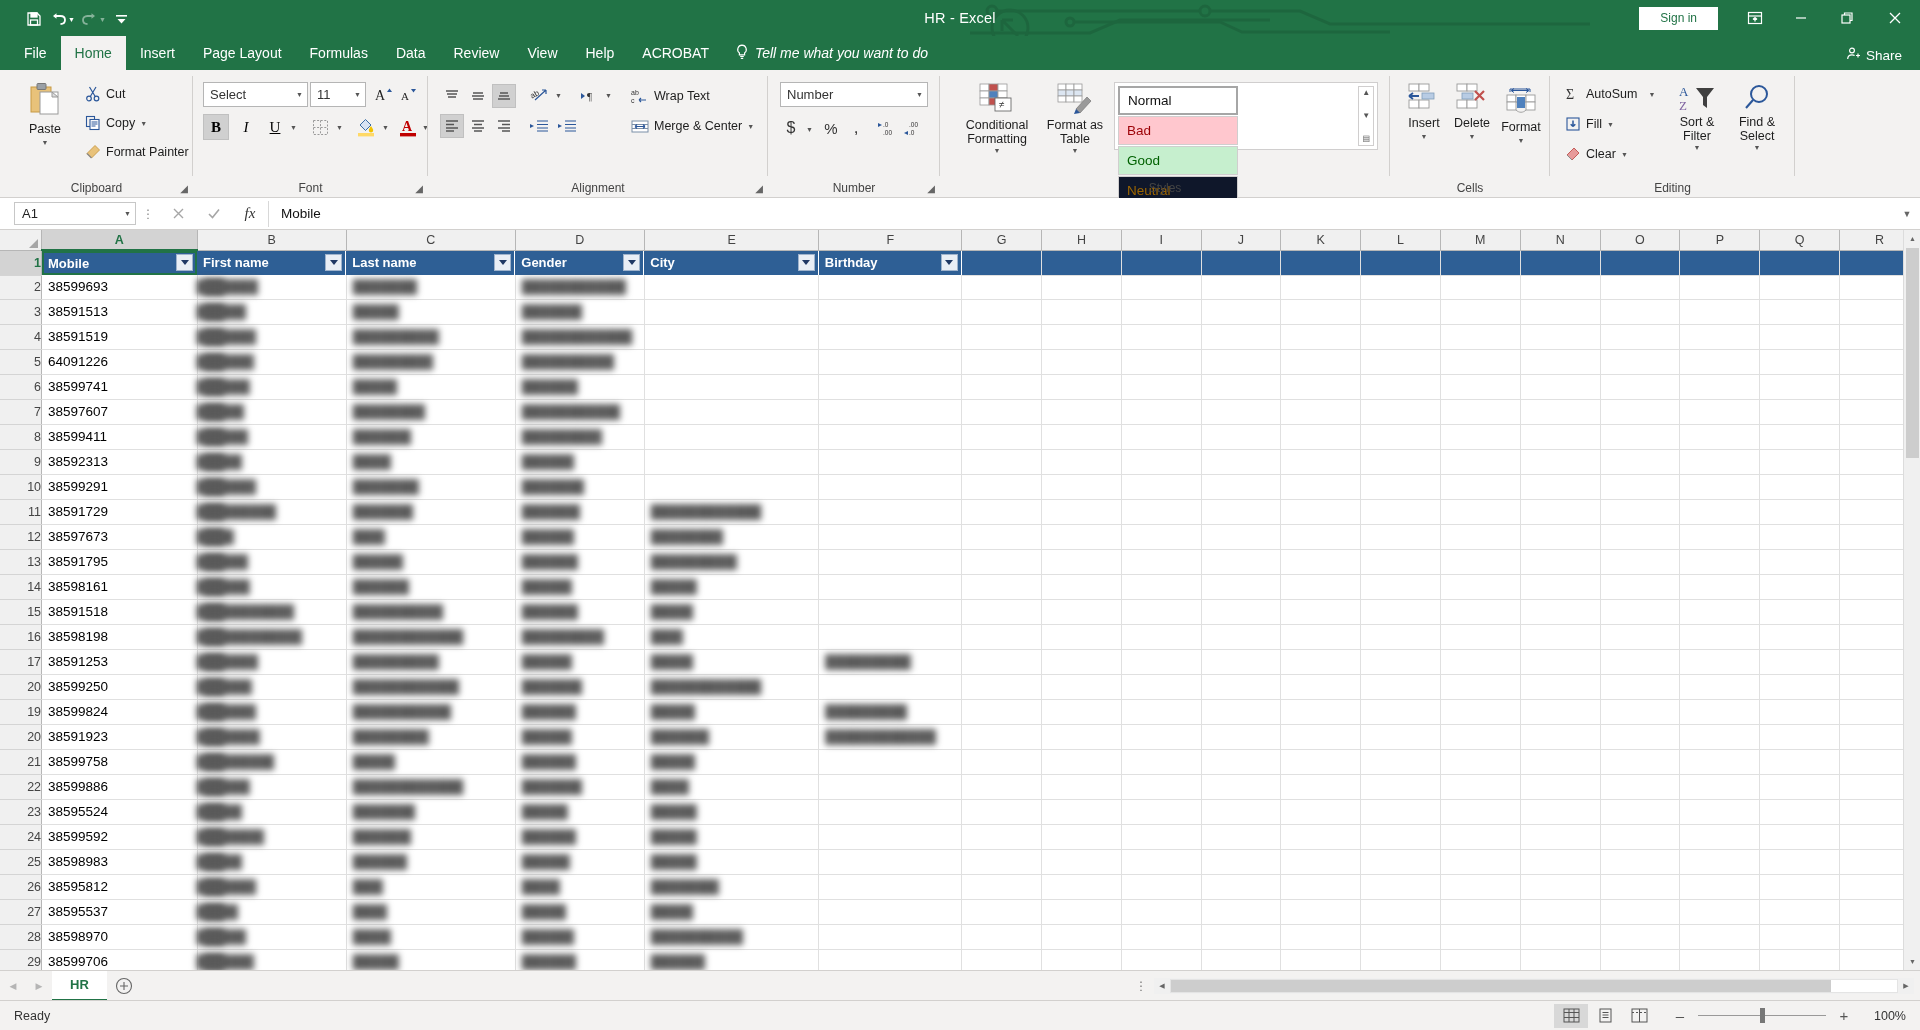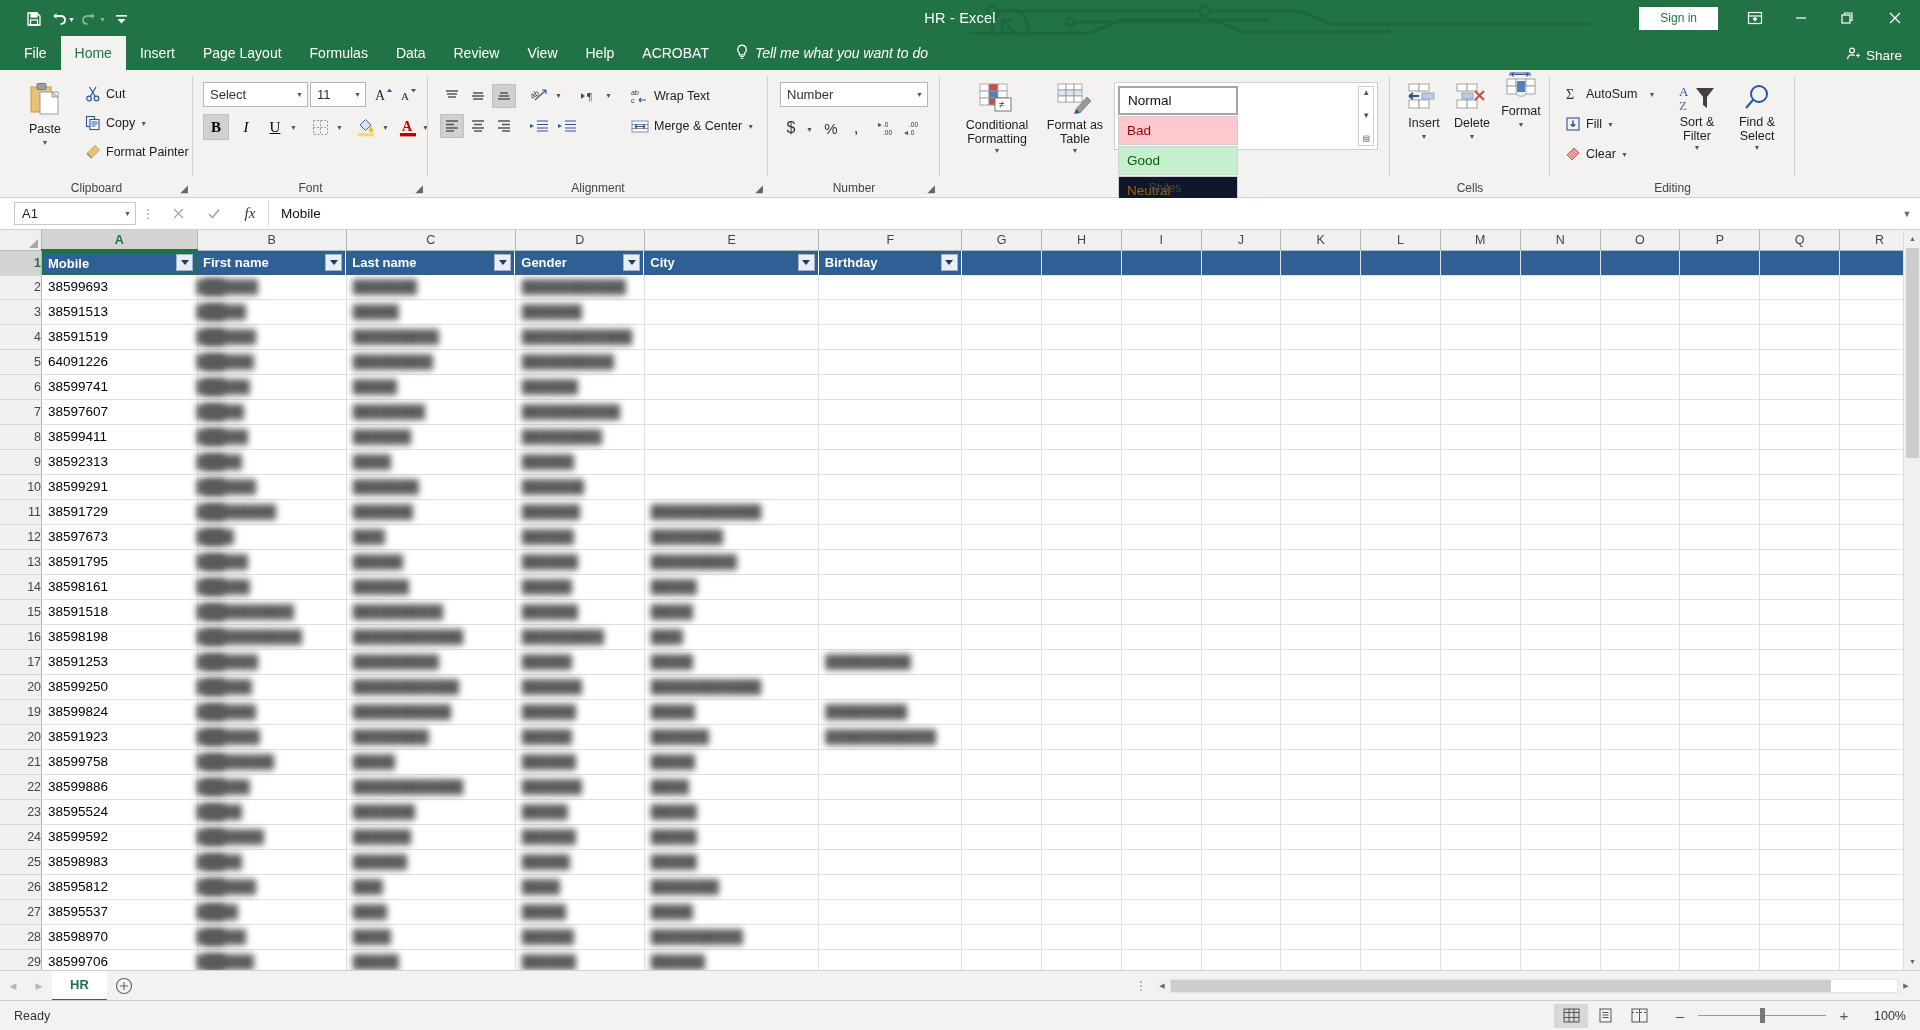--- a/index.html
+++ b/index.html
@@ -625,21 +625,21 @@
               <rect x="14" y="2" width="10" height="7"></rect>
               <rect x="4" y="18" width="10" height="8"></rect>
               <rect x="14" y="18" width="10" height="8"></rect>
             </g>
           <rect x="9" y="11" width="11" height="6" fill="#b8cce4" stroke="#7f9db9" stroke-width=".8"></rect>
           <path d="M22 9l9 9M31 9l-9 9" stroke="#c0504d" stroke-width="2.2"></path>
         </svg>
         <span style="margin-top:2px;">Delete</span>
         <span class="caret" style="margin-top:3px;">▼</span>
       </div>
-      <div class="bigbtn" style="position:absolute;left:106px;top:0;width:50px;text-align:center;">
+      <div class="bigbtn" style="position:absolute;left:106px;top:16px;width:50px;text-align:center;">
         <svg width="38" height="32" viewBox="0 0 38 32">
           <path d="M8 3h20M8 3v3M28 3v3M10 4.5h16" stroke="#2b579a" stroke-width="1" fill="none"></path>
           <path d="M9 4.5l3-2M9 4.5l3 2M27 4.5l-3-2M27 4.5l-3 2" stroke="#2b579a" stroke-width="1" fill="none"></path>
           <g stroke="#9a9a9a" stroke-width=".9" fill="#fff">
               <rect x="5" y="9" width="9" height="7"></rect>
               <rect x="14" y="9" width="10" height="7"></rect>
               <rect x="24" y="9" width="9" height="7"></rect>
               <rect x="5" y="16" width="9" height="8"></rect>
               <rect x="24" y="16" width="9" height="8"></rect>
             </g>

